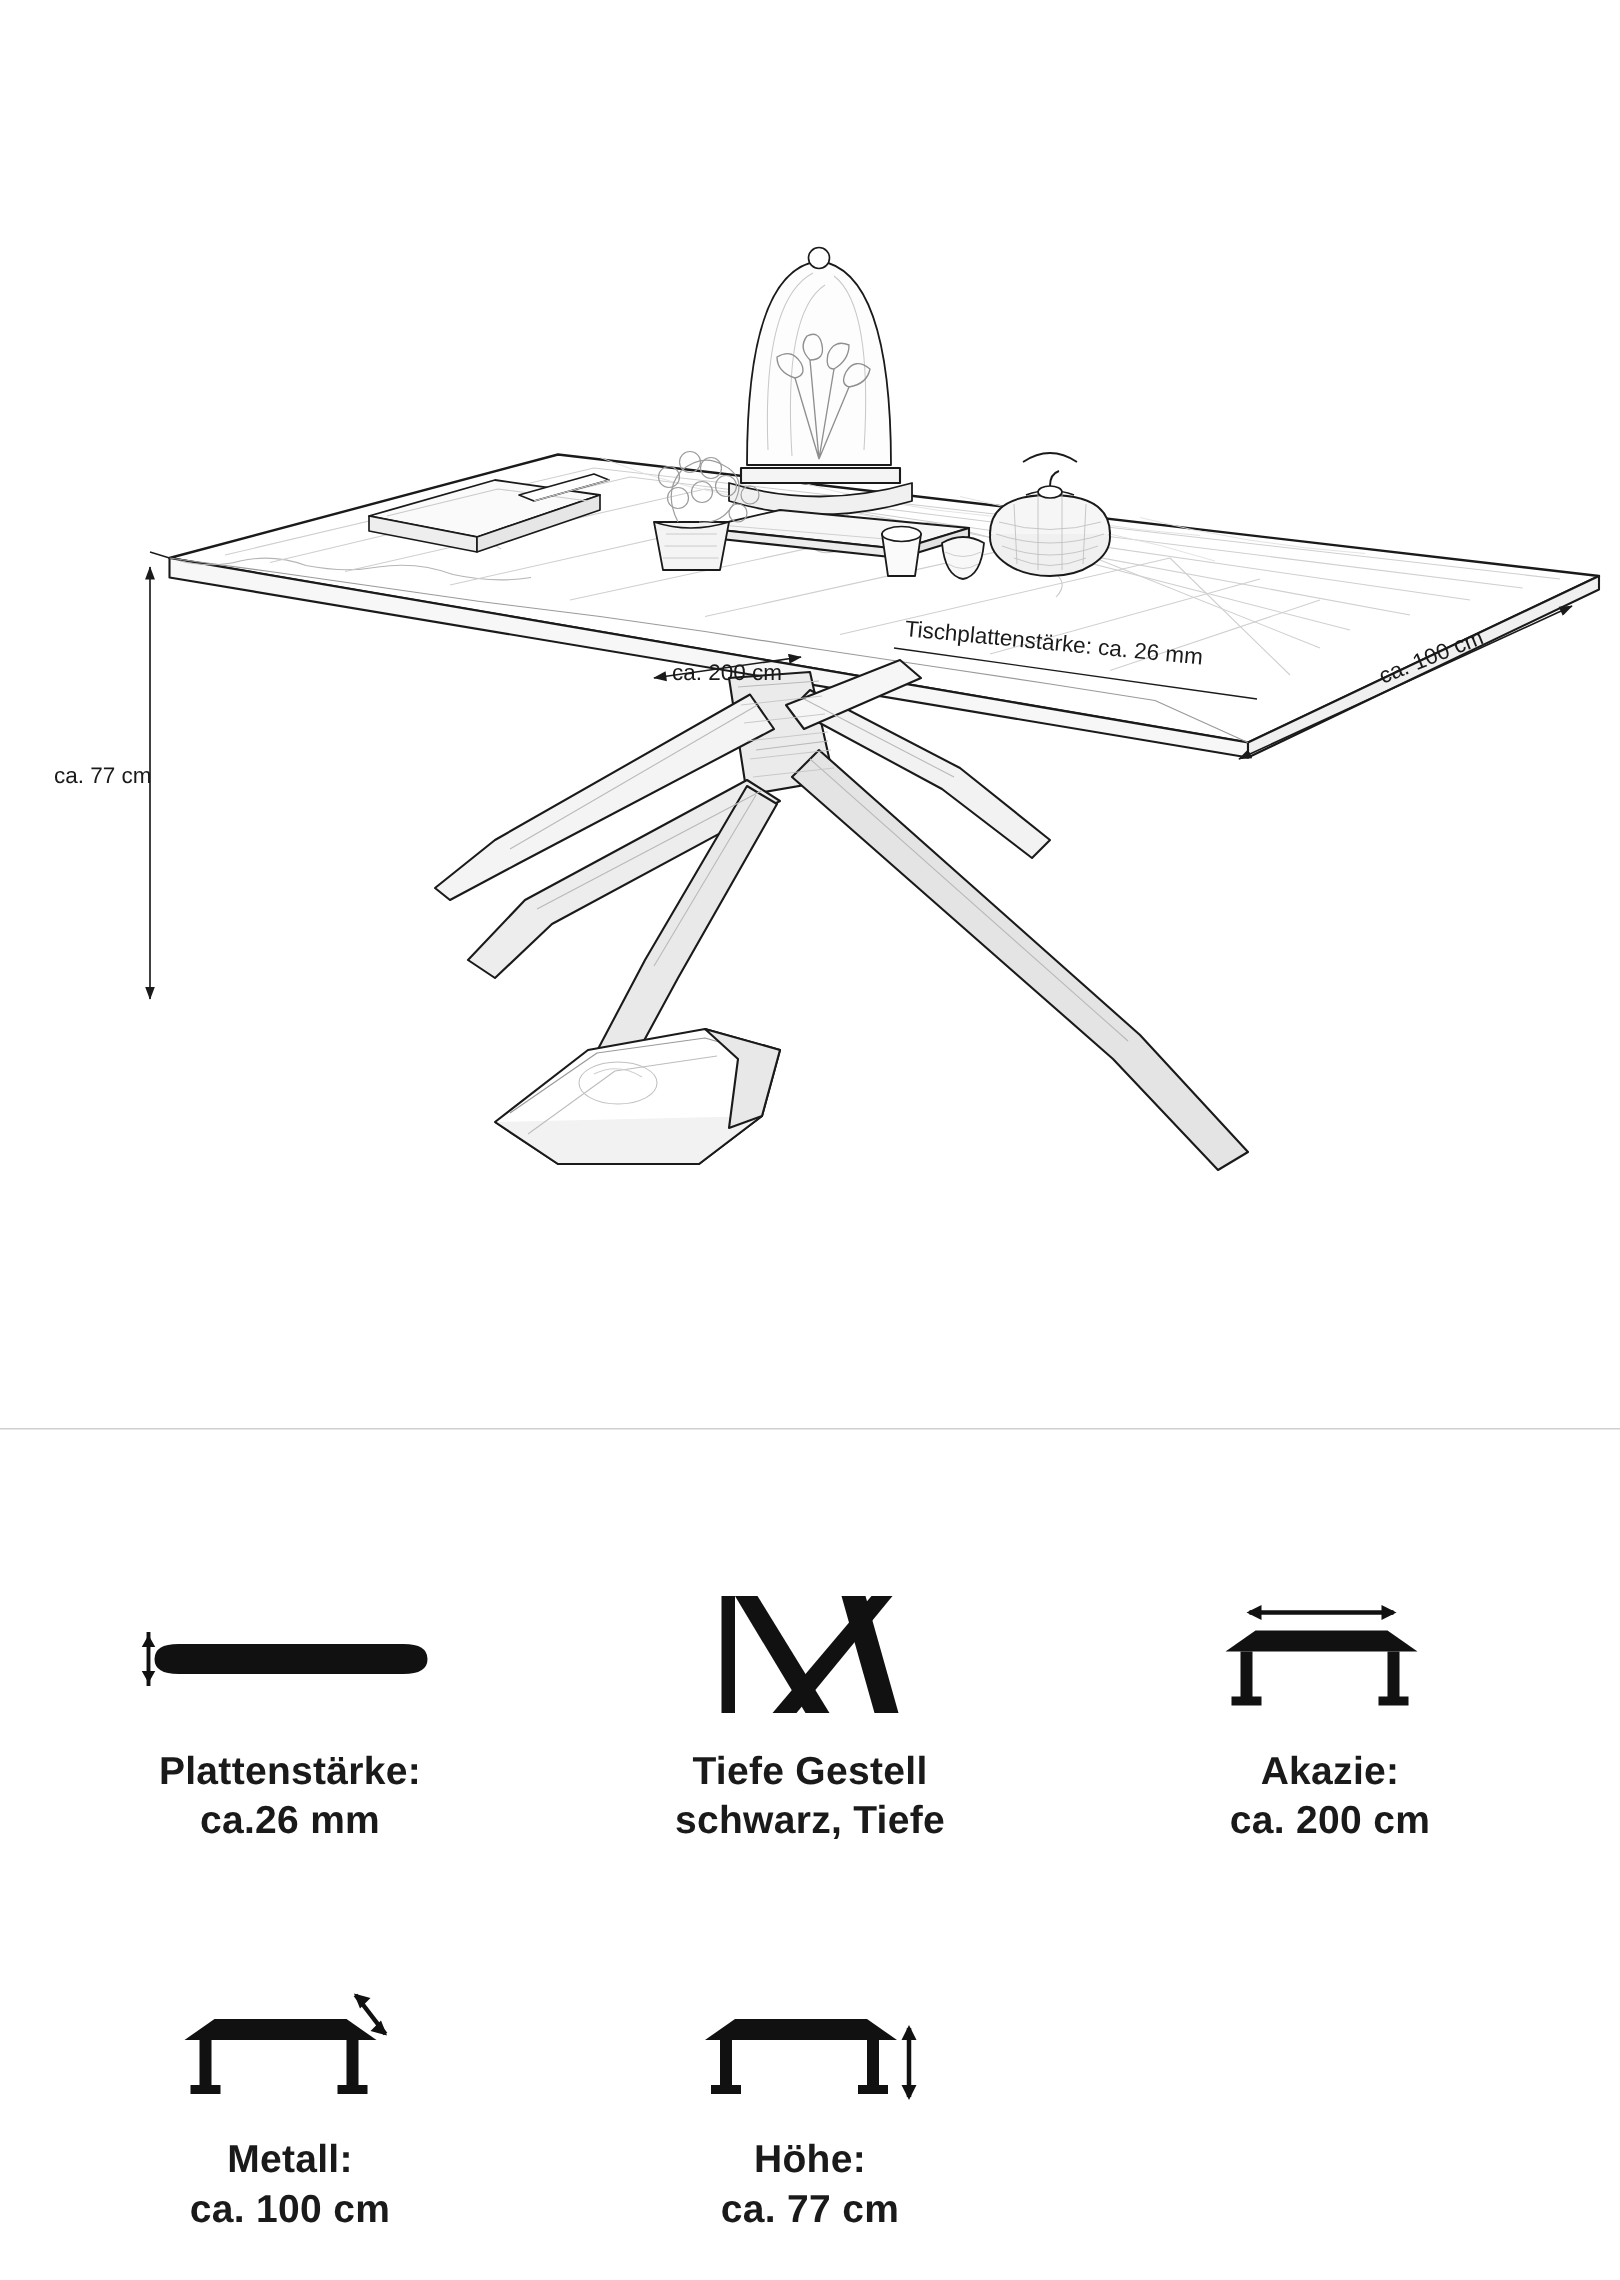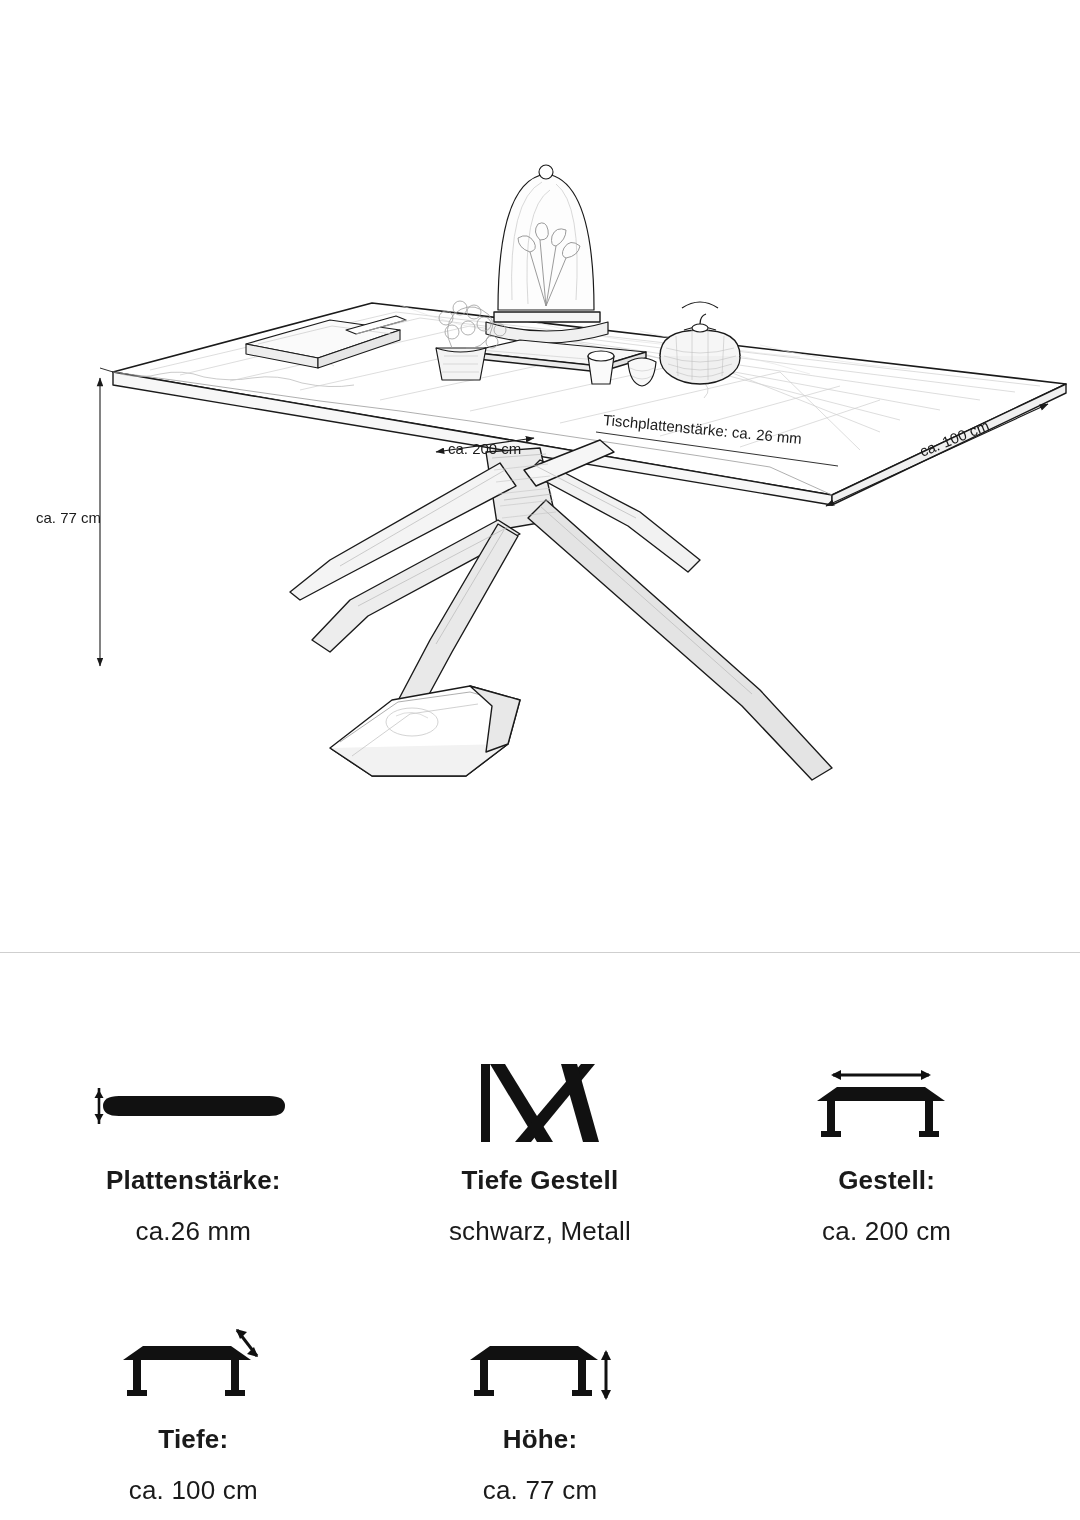--- a/index.html
+++ b/index.html
@@ -82,22 +82,22 @@
   }
   .feature-title {
     font-size: 26px;
     font-weight: bold;
     margin-top: 14px;
     text-align: center;
     letter-spacing: 0.2px;
   }
   .feature-sub {
     font-size: 26px;
-    font-weight: normal;
-    margin-top: 20px;
+    font-weight: bold;
+    margin-top: 2px;
     text-align: right;
     letter-spacing: 0.2px;
   }
 </style>
 </head>
 <body>
 
 <div id="drawing-panel">
 
   <svg id="drawing-svg" viewBox="0 0 1080 952">
@@ -325,58 +325,58 @@
       <svg width="130" height="90" viewBox="0 0 130 90">
         <g fill="#111111">
           <rect x="6" y="6" width="9" height="78"></rect>
           <polygon points="15,6 30,6 78,84 62,84"></polygon>
           <polygon points="120,6 106,6 40,84 56,84"></polygon>
           <polygon points="86,6 102,6 124,84 108,84"></polygon>
         </g>
       </svg>
     </div>
     <div class="feature-title">Tiefe Gestell</div>
-    <div class="feature-sub">schwarz, Metall</div>
+    <div class="feature-sub">schwarz, Tiefe</div>
   </div>
 
   <div class="feature">
     <div class="feature-icon">
       <svg width="160" height="100" viewBox="0 0 160 100">
         <g fill="#111111">
           <polygon points="30,34 118,34 138,48 10,48"></polygon>
           <rect x="20" y="48" width="8" height="34"></rect>
           <rect x="118" y="48" width="8" height="34"></rect>
           <rect x="14" y="78" width="20" height="6"></rect>
           <rect x="112" y="78" width="20" height="6"></rect>
         </g>
         <path d="M26,22 L122,22" stroke="#111111" stroke-width="3"></path>
         <path d="M24,22 L34,17 L34,27 Z" fill="#111111"></path>
         <path d="M124,22 L114,17 L114,27 Z" fill="#111111"></path>
       </svg>
     </div>
-    <div class="feature-title">Gestell:</div>
+    <div class="feature-title">Akazie:</div>
     <div class="feature-sub">ca. 200 cm</div>
   </div>
 
   <div class="feature">
     <div class="feature-icon">
       <svg width="160" height="100" viewBox="0 0 160 100">
         <g fill="#111111">
           <polygon points="30,34 118,34 138,48 10,48"></polygon>
           <rect x="20" y="48" width="8" height="34"></rect>
           <rect x="118" y="48" width="8" height="34"></rect>
           <rect x="14" y="78" width="20" height="6"></rect>
           <rect x="112" y="78" width="20" height="6"></rect>
         </g>
         <path d="M124,18 L144,44" stroke="#111111" stroke-width="3"></path>
         <path d="M123,17 L134,20 L127,27 Z" fill="#111111"></path>
         <path d="M145,45 L134,42 L141,35 Z" fill="#111111"></path>
       </svg>
     </div>
-    <div class="feature-title">Tiefe:</div>
+    <div class="feature-title">Metall:</div>
     <div class="feature-sub">ca. 100 cm</div>
   </div>
 
   <div class="feature">
     <div class="feature-icon">
       <svg width="160" height="100" viewBox="0 0 160 100">
         <g fill="#111111">
           <polygon points="30,34 118,34 138,48 10,48"></polygon>
           <rect x="20" y="48" width="8" height="34"></rect>
           <rect x="118" y="48" width="8" height="34"></rect>

